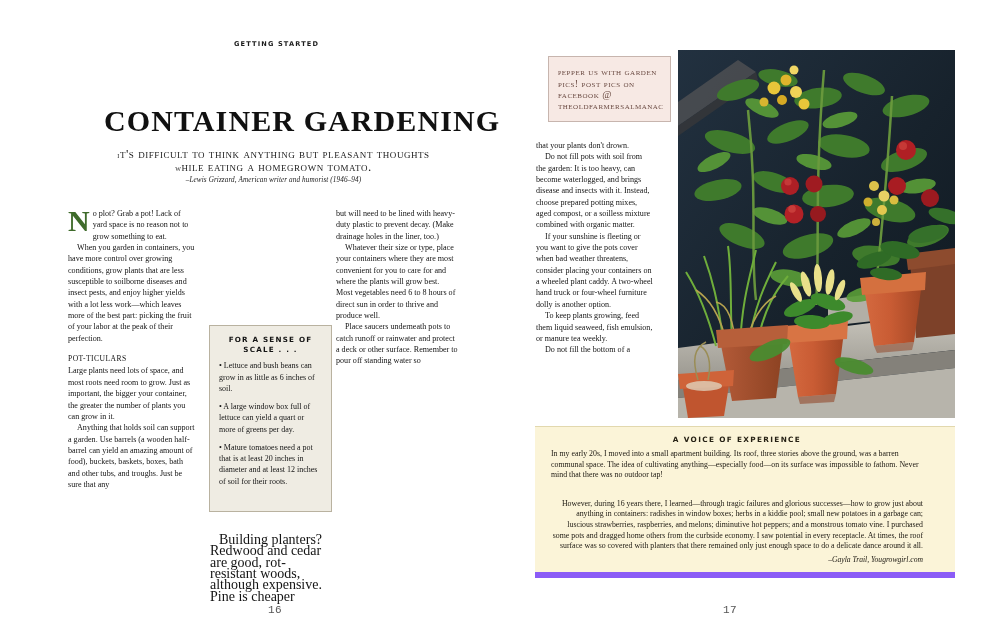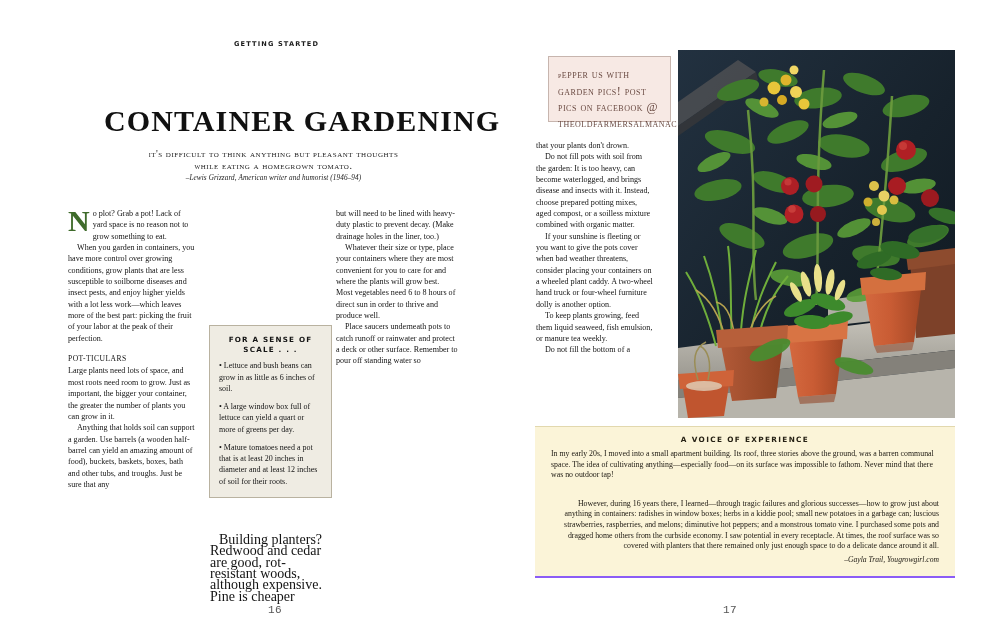--- a/index.html
+++ b/index.html
@@ -25,21 +25,21 @@
     font-family:"Liberation Serif", serif;
     font-size:30px;font-weight:700;letter-spacing:1.1px;
     color:#111;white-space:nowrap;
   }
   .epigraph{
     position:absolute;left:80px;top:148px;width:355px;
     text-align:center;color:#1a1a1a;
   }
   .epi-line{
     font-family:"Liberation Serif", serif;
-    font-size:10px;letter-spacing:.55px;line-height:11px;
+    font-size:13px;letter-spacing:.55px;line-height:11px;
     font-variant:small-caps;text-transform:lowercase;
   }
   .epi-line:first-letter{font-size:9.2px;}
   .epi-attr{
     margin-top:2px;
     font-family:"Liberation Serif", serif;
     font-style:italic;font-size:7.2px;letter-spacing:.1px;
   }
 
   
@@ -60,21 +60,21 @@
     font-family:"Liberation Serif", serif;
     font-size:7.6px;letter-spacing:.45px;
     text-transform:uppercase;color:#111;
     margin:9px 0 1px 0;
   }
 
   
   .scale-box{
     position:absolute;left:193px;top:325px;width:123px;
     background:#efece3;border:1px solid #b9b2a0;
-    padding:9px 9px 10px 9px;box-sizing:border-box;
+    padding:9px 9px 24px 9px;box-sizing:border-box;
   }
   .scale-title{
     font-family:"DejaVu Sans", sans-serif;
     font-size:7.2px;font-weight:700;letter-spacing:1.2px;
     color:#141414;line-height:9.6px;text-align:center;margin-bottom:6px;
   }
   .scale-item{
     font-size:8px;line-height:11.4px;color:#141414;
     margin-bottom:6.5px;
   }
@@ -93,42 +93,42 @@
   
   .page-right{position:absolute;left:500px;top:0;width:500px;height:640px;background:#fff;}
 
   .pepper-box{
     position:absolute;left:548px;top:56px;width:123px;height:66px;
     background:#f7e9e4;border:1px solid #c7b5ae;
     box-sizing:border-box;padding:9px 9px;
   }
   .pepper-text{
     font-family:"Liberation Serif", serif;
-    font-size:12px;letter-spacing:.5px;line-height:16px;
+    font-size:10px;letter-spacing:.5px;line-height:11px;
     color:#6a4a42;font-variant:small-caps;text-transform:lowercase;
   }
   .pepper-text:first-letter{font-size:9px;}
 
   .photo{
     position:absolute;left:678px;top:50px;width:277px;height:368px;
     overflow:hidden;background:#1d2a33;
   }
   .photo svg{display:block;width:100%;height:100%;}
 
   .col-r{
     position:absolute;left:536px;top:140px;width:118px;
     font-size:8.1px;line-height:11.35px;color:#131313;
   }
   .col-r p{margin:0;}
   .col-r p.indent{text-indent:9px;}
 
   .voice-box{
     position:absolute;left:535px;top:426px;width:420px;height:152px;
-    background:#fbf4d8;border-top:1px solid #e2d8ae;border-bottom:2px solid #8b5cf6;
-    box-sizing:border-box;padding:8px 16px 8px 16px;
+    background:#fbf4d8;border-top:1px solid #e2d8ae;border-bottom:6px solid #8b5cf6;
+    box-sizing:border-box;padding:8px 32px 8px 16px;
   }
   .voice-title{
     font-family:"DejaVu Sans", sans-serif;
     font-size:7.3px;font-weight:700;letter-spacing:1.35px;
     color:#262114;text-align:center;margin-bottom:5px;
   }
   .voice-p{
     font-size:7.85px;line-height:10.6px;color:#1b1710;margin:0;
   }
   .voice-p.indent{text-indent:10px;margin-top:18px;text-align:right;}

